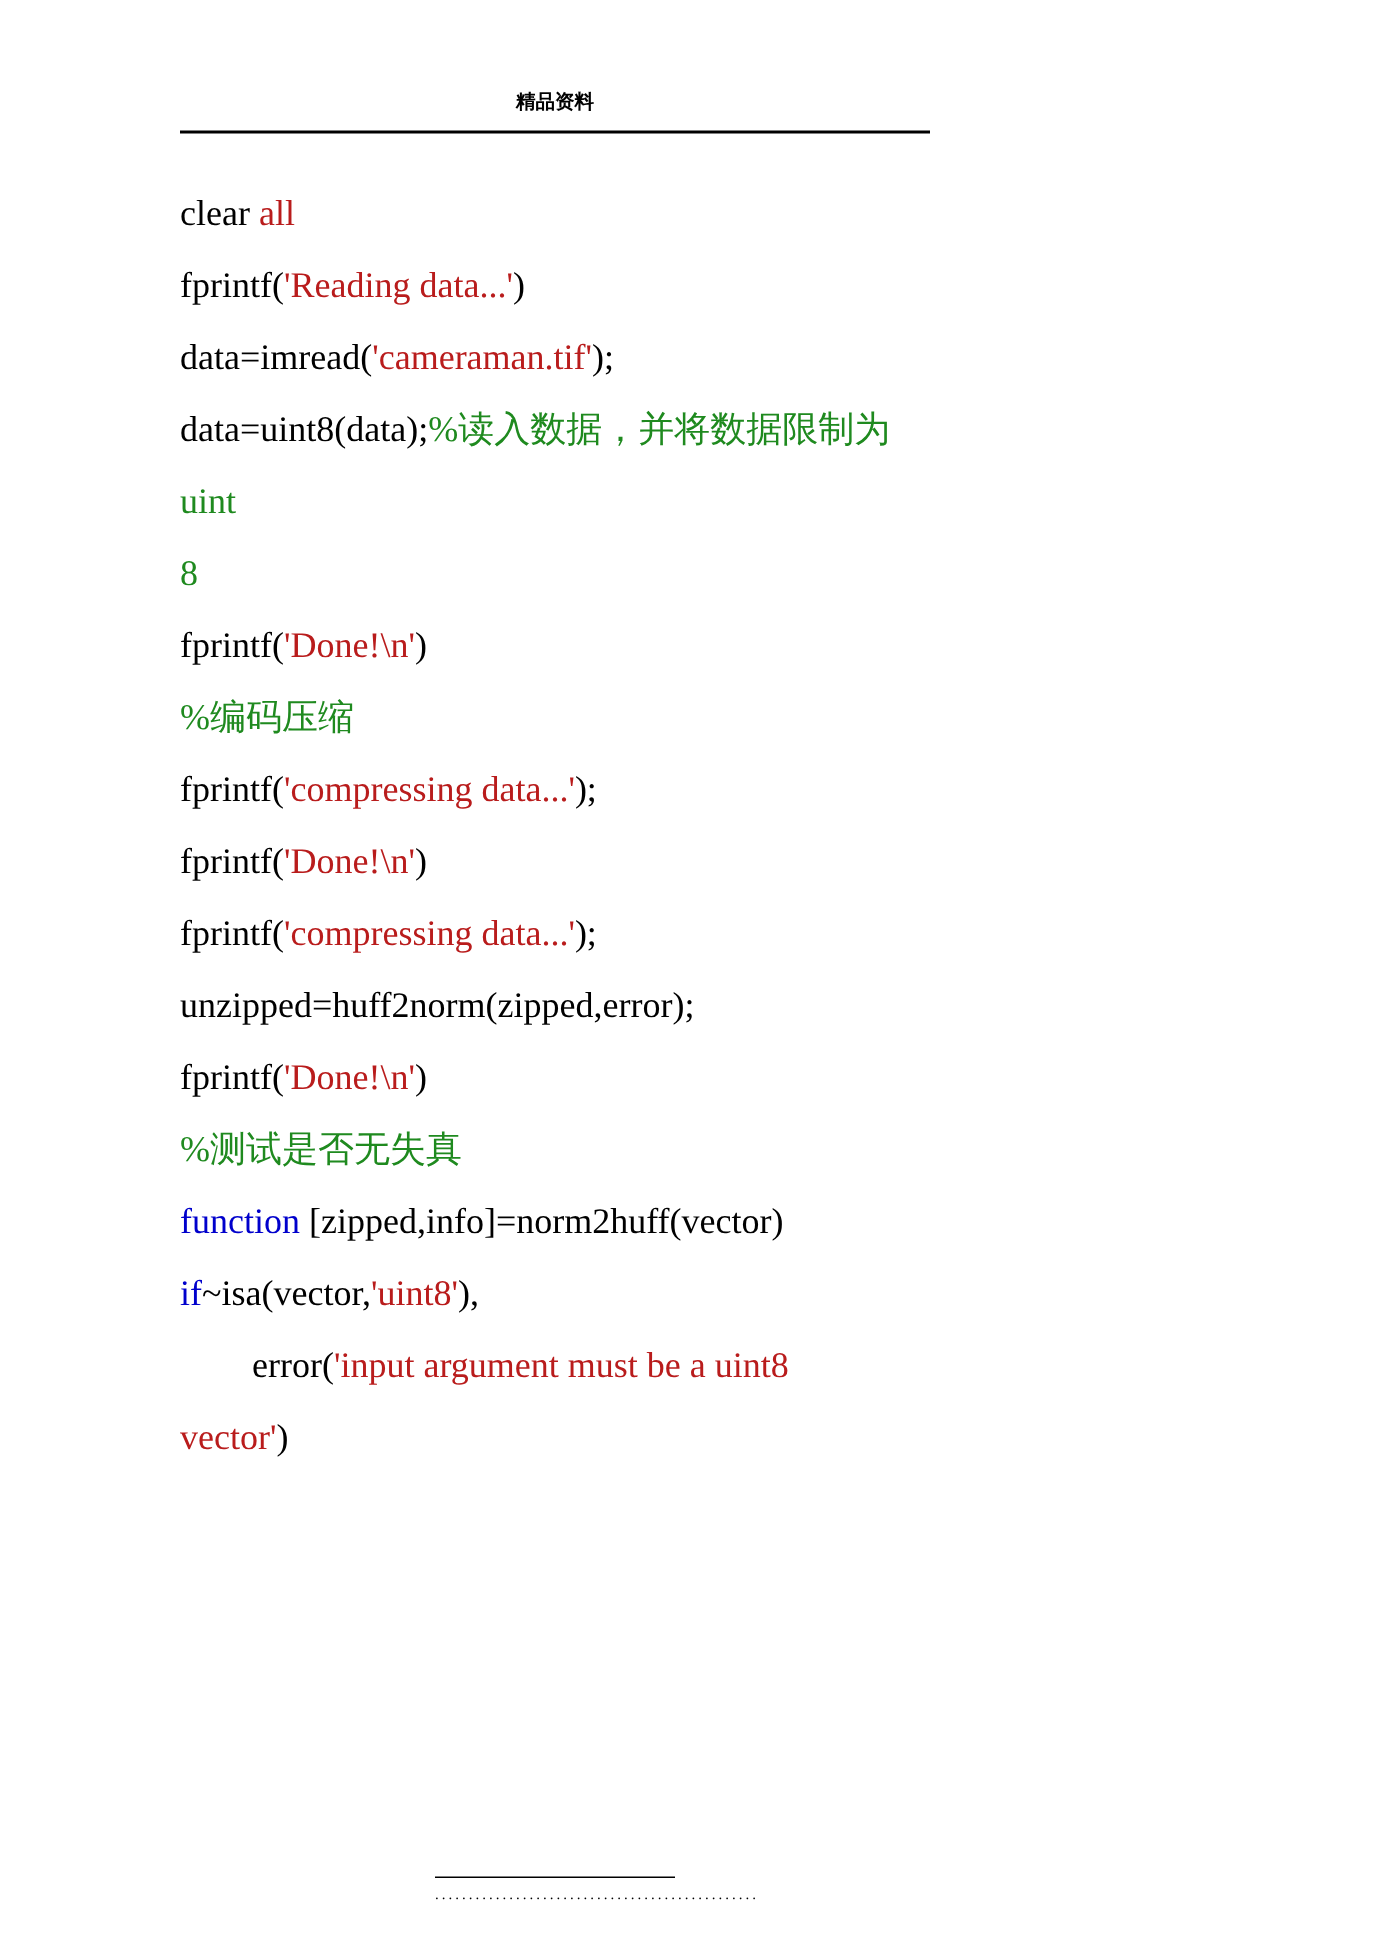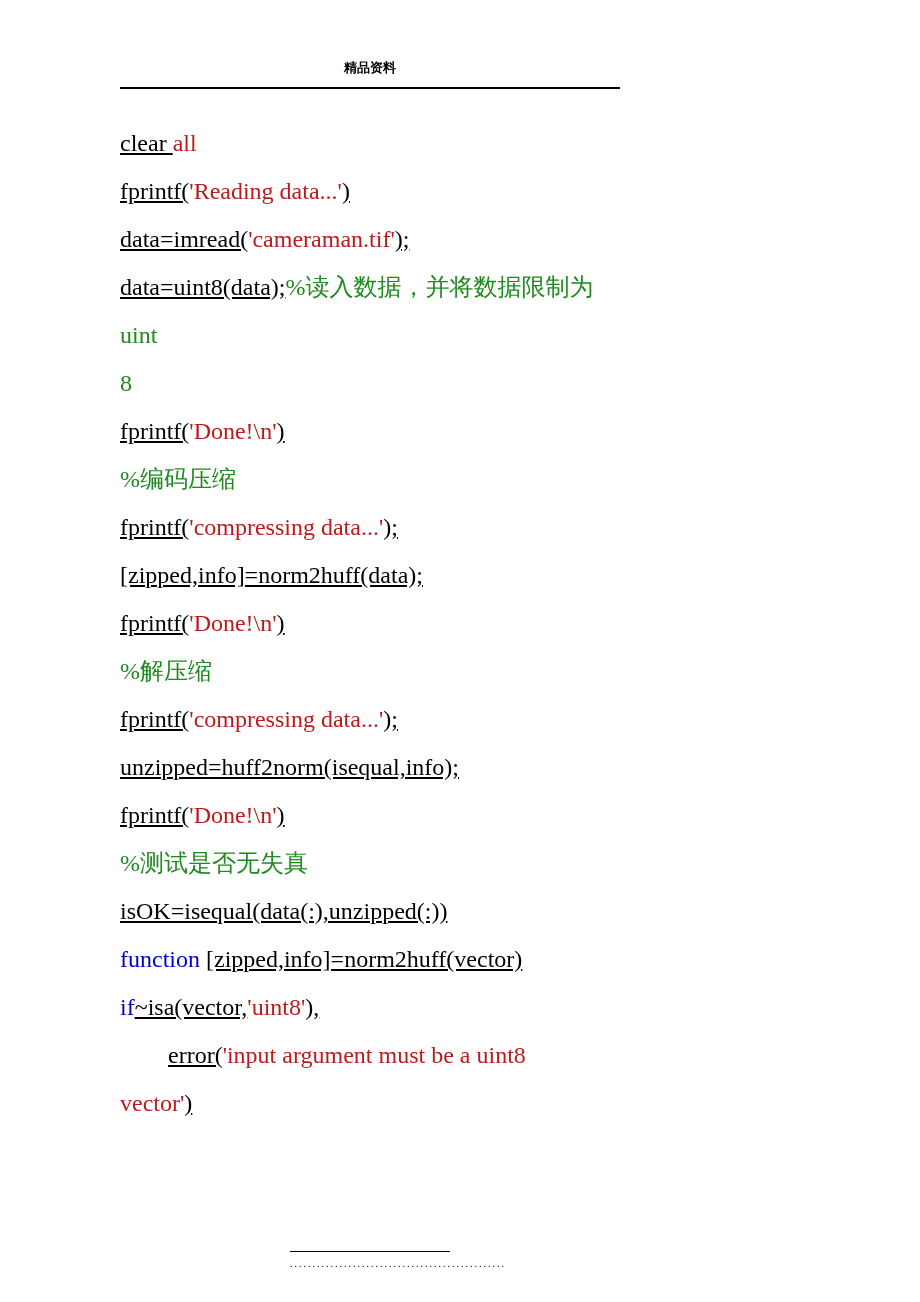--- a/index.html
+++ b/index.html
@@ -43,21 +43,21 @@
     color: #000000;
     border-top: 1px solid #000000;
     width: 160px;
     margin: 0 auto;
     padding-top: 2px;
   }
   p {
     margin: 0;
     white-space: pre-wrap;
   }
-  .c-black   { color: #000000; text-decoration: underline; }
+  .c-black   { color: #000000; }
   .c-purple  { color: #b91c1c; }
   .c-green   { color: #1f8a1f; }
   .c-blue    { color: #0000cc; text-align: right; }
   .indent {
     padding-left: 4ch;
   }
 </style>
 </head>
 <body>
 
@@ -76,35 +76,32 @@
     <p><span class="c-black">data=uint8(data);</span><span class="c-green">%读入数据，并将数据限制为uint</span></p>
 
     <p><span class="c-green">8</span></p>
 
     <p><span class="c-black">fprintf(</span><span class="c-purple">'Done!\n'</span><span class="c-black">)</span></p>
 
     <p><span class="c-green">%编码压缩</span></p>
 
     <p><span class="c-black">fprintf(</span><span class="c-purple">'compressing data...'</span><span class="c-black">);</span></p>
 
-    <p><span class="c-black">[zipped,info]=norm2huff(data);</span></p>
 
     <p><span class="c-black">fprintf(</span><span class="c-purple">'Done!\n'</span><span class="c-black">)</span></p>
 
-    <p><span class="c-green">%解压缩</span></p>
 
     <p><span class="c-black">fprintf(</span><span class="c-purple">'compressing data...'</span><span class="c-black">);</span></p>
 
-    <p><span class="c-black">unzipped=huff2norm(isequal,info);</span></p>
+    <p><span class="c-black">unzipped=huff2norm(zipped,error);</span></p>
 
     <p><span class="c-black">fprintf(</span><span class="c-purple">'Done!\n'</span><span class="c-black">)</span></p>
 
     <p><span class="c-green">%测试是否无失真</span></p>
 
-    <p><span class="c-black">isOK=isequal(data(:),unzipped(:))</span></p>
 
 
 
     <p><span class="c-blue">function </span><span class="c-black">[zipped,info]=norm2huff(vector)</span></p>
 
     <p><span class="c-blue">if</span><span class="c-black">~isa(vector,</span><span class="c-purple">'uint8'</span><span class="c-black">),</span></p>
 
     <p class="indent"><span class="c-black">error(</span><span class="c-purple">'input argument must be a uint8 </span></p>
 
     <p><span class="c-purple">vector'</span><span class="c-black">)</span></p>

